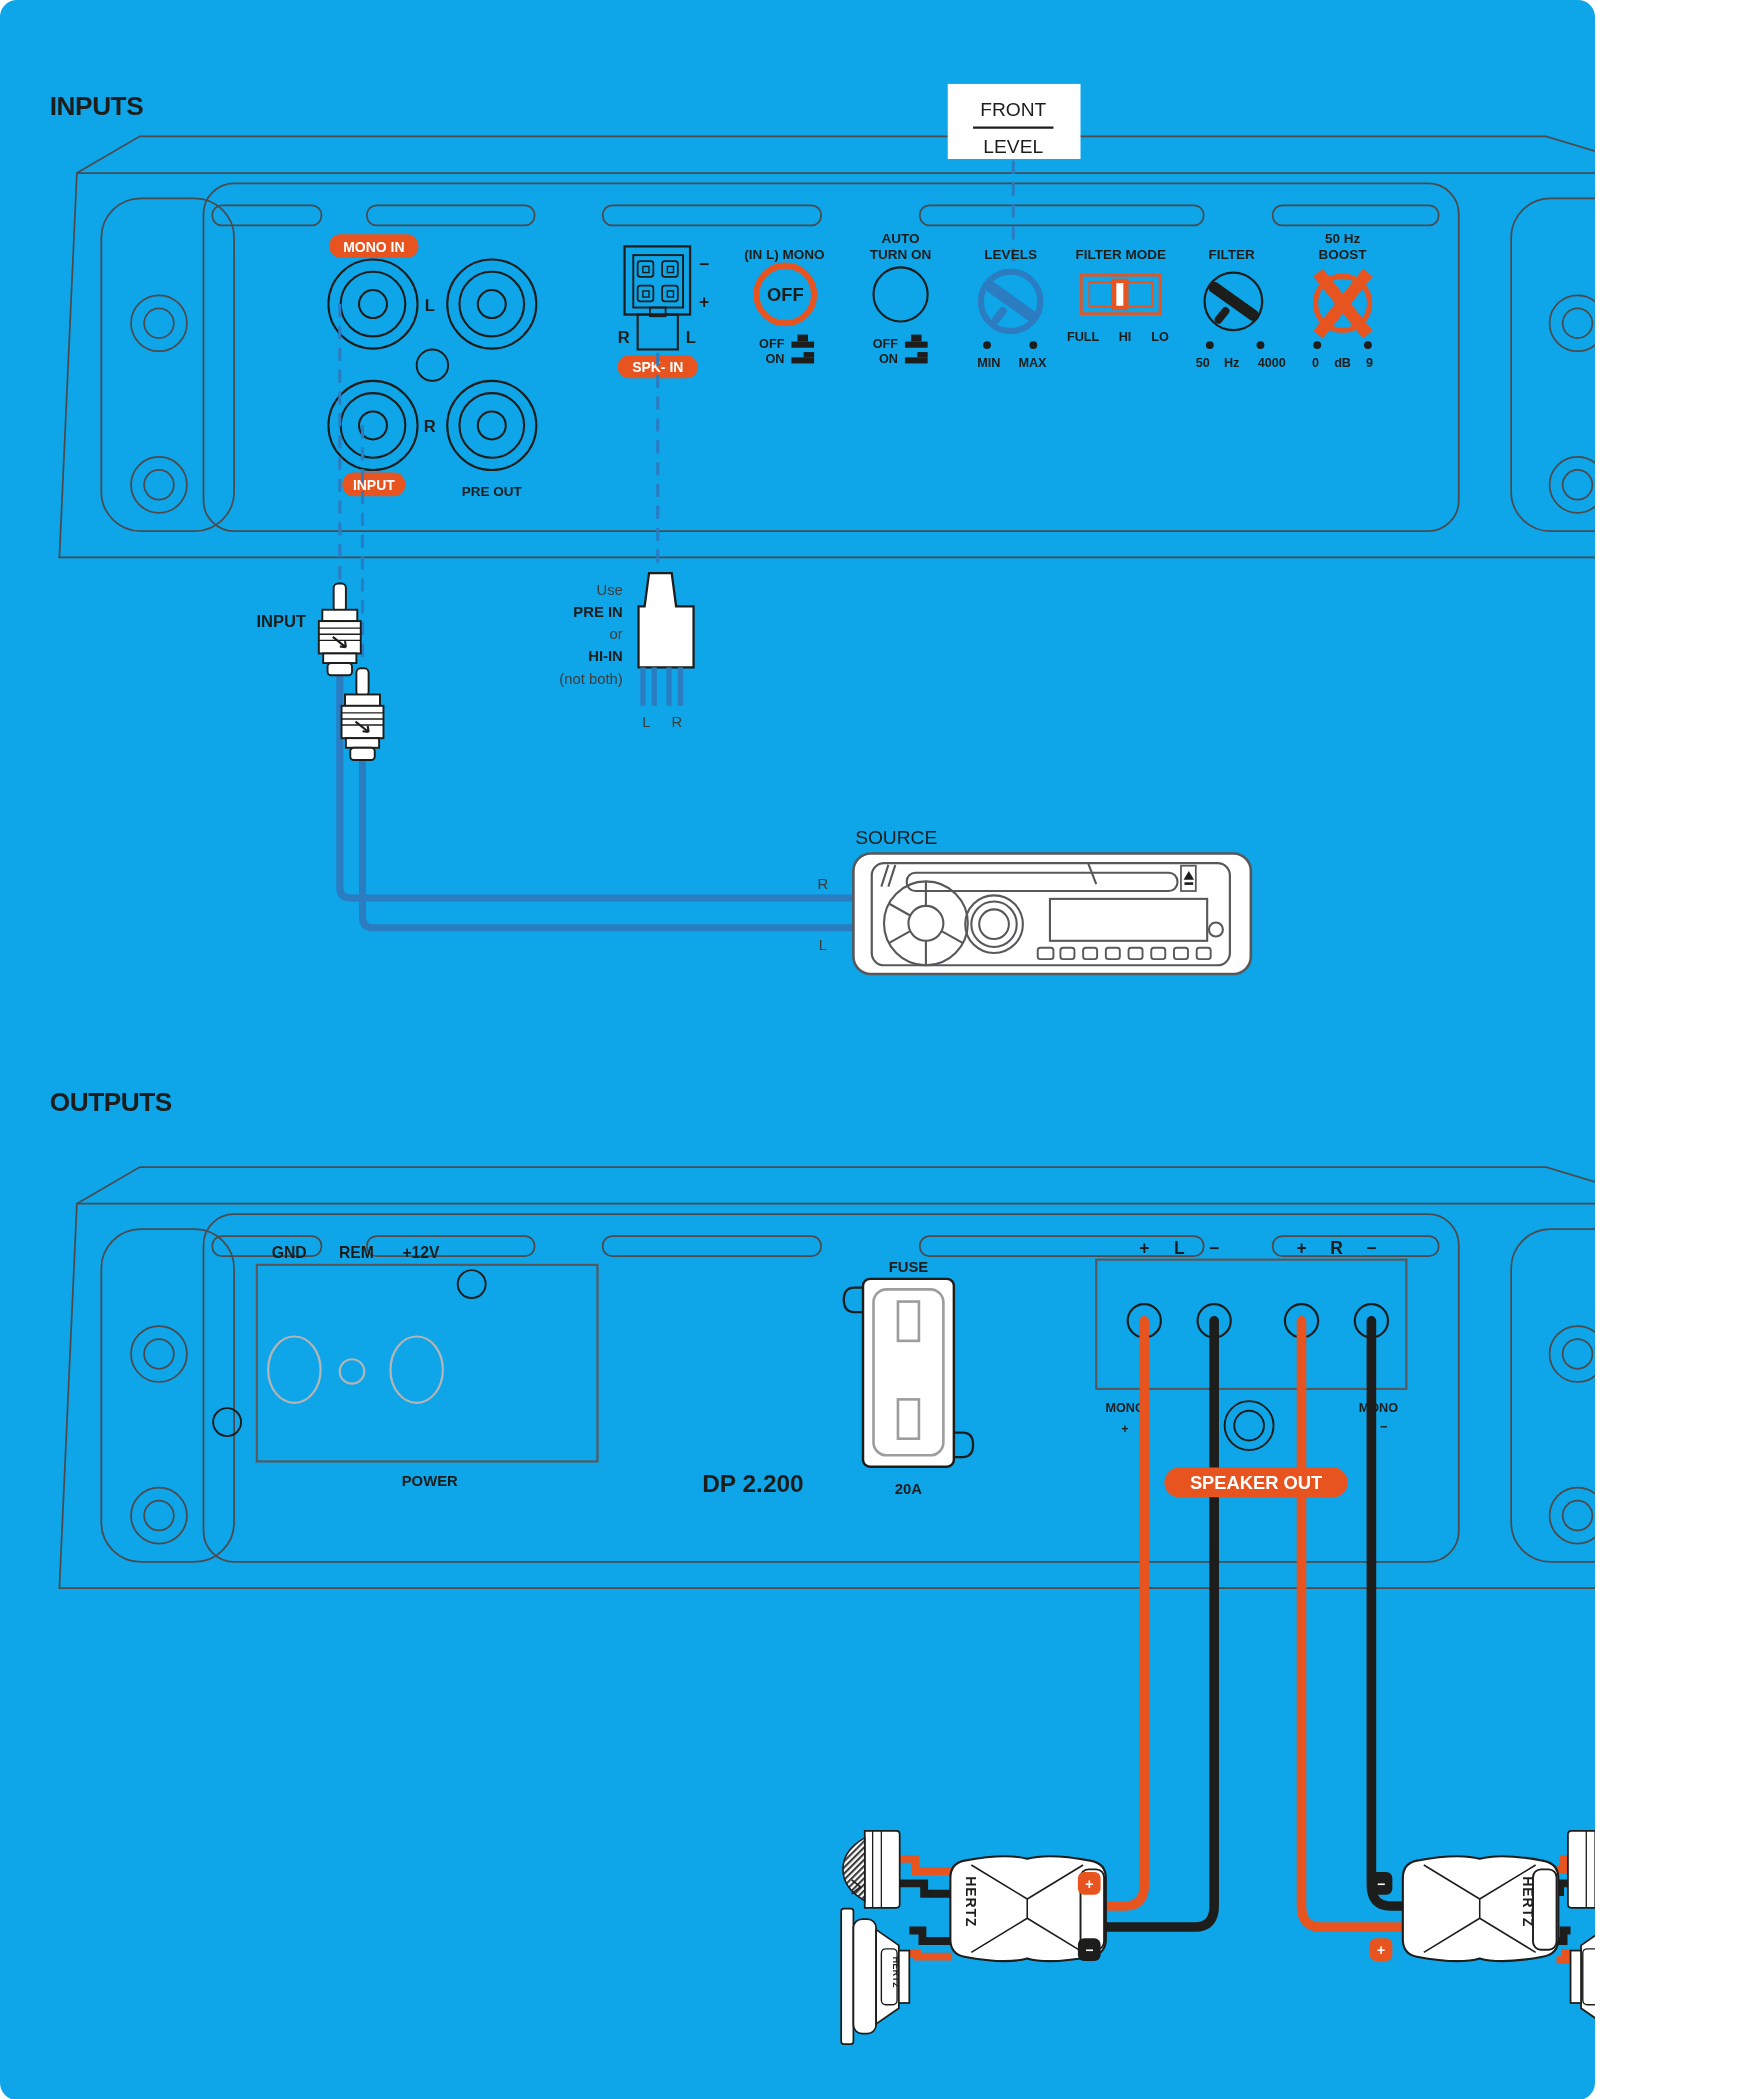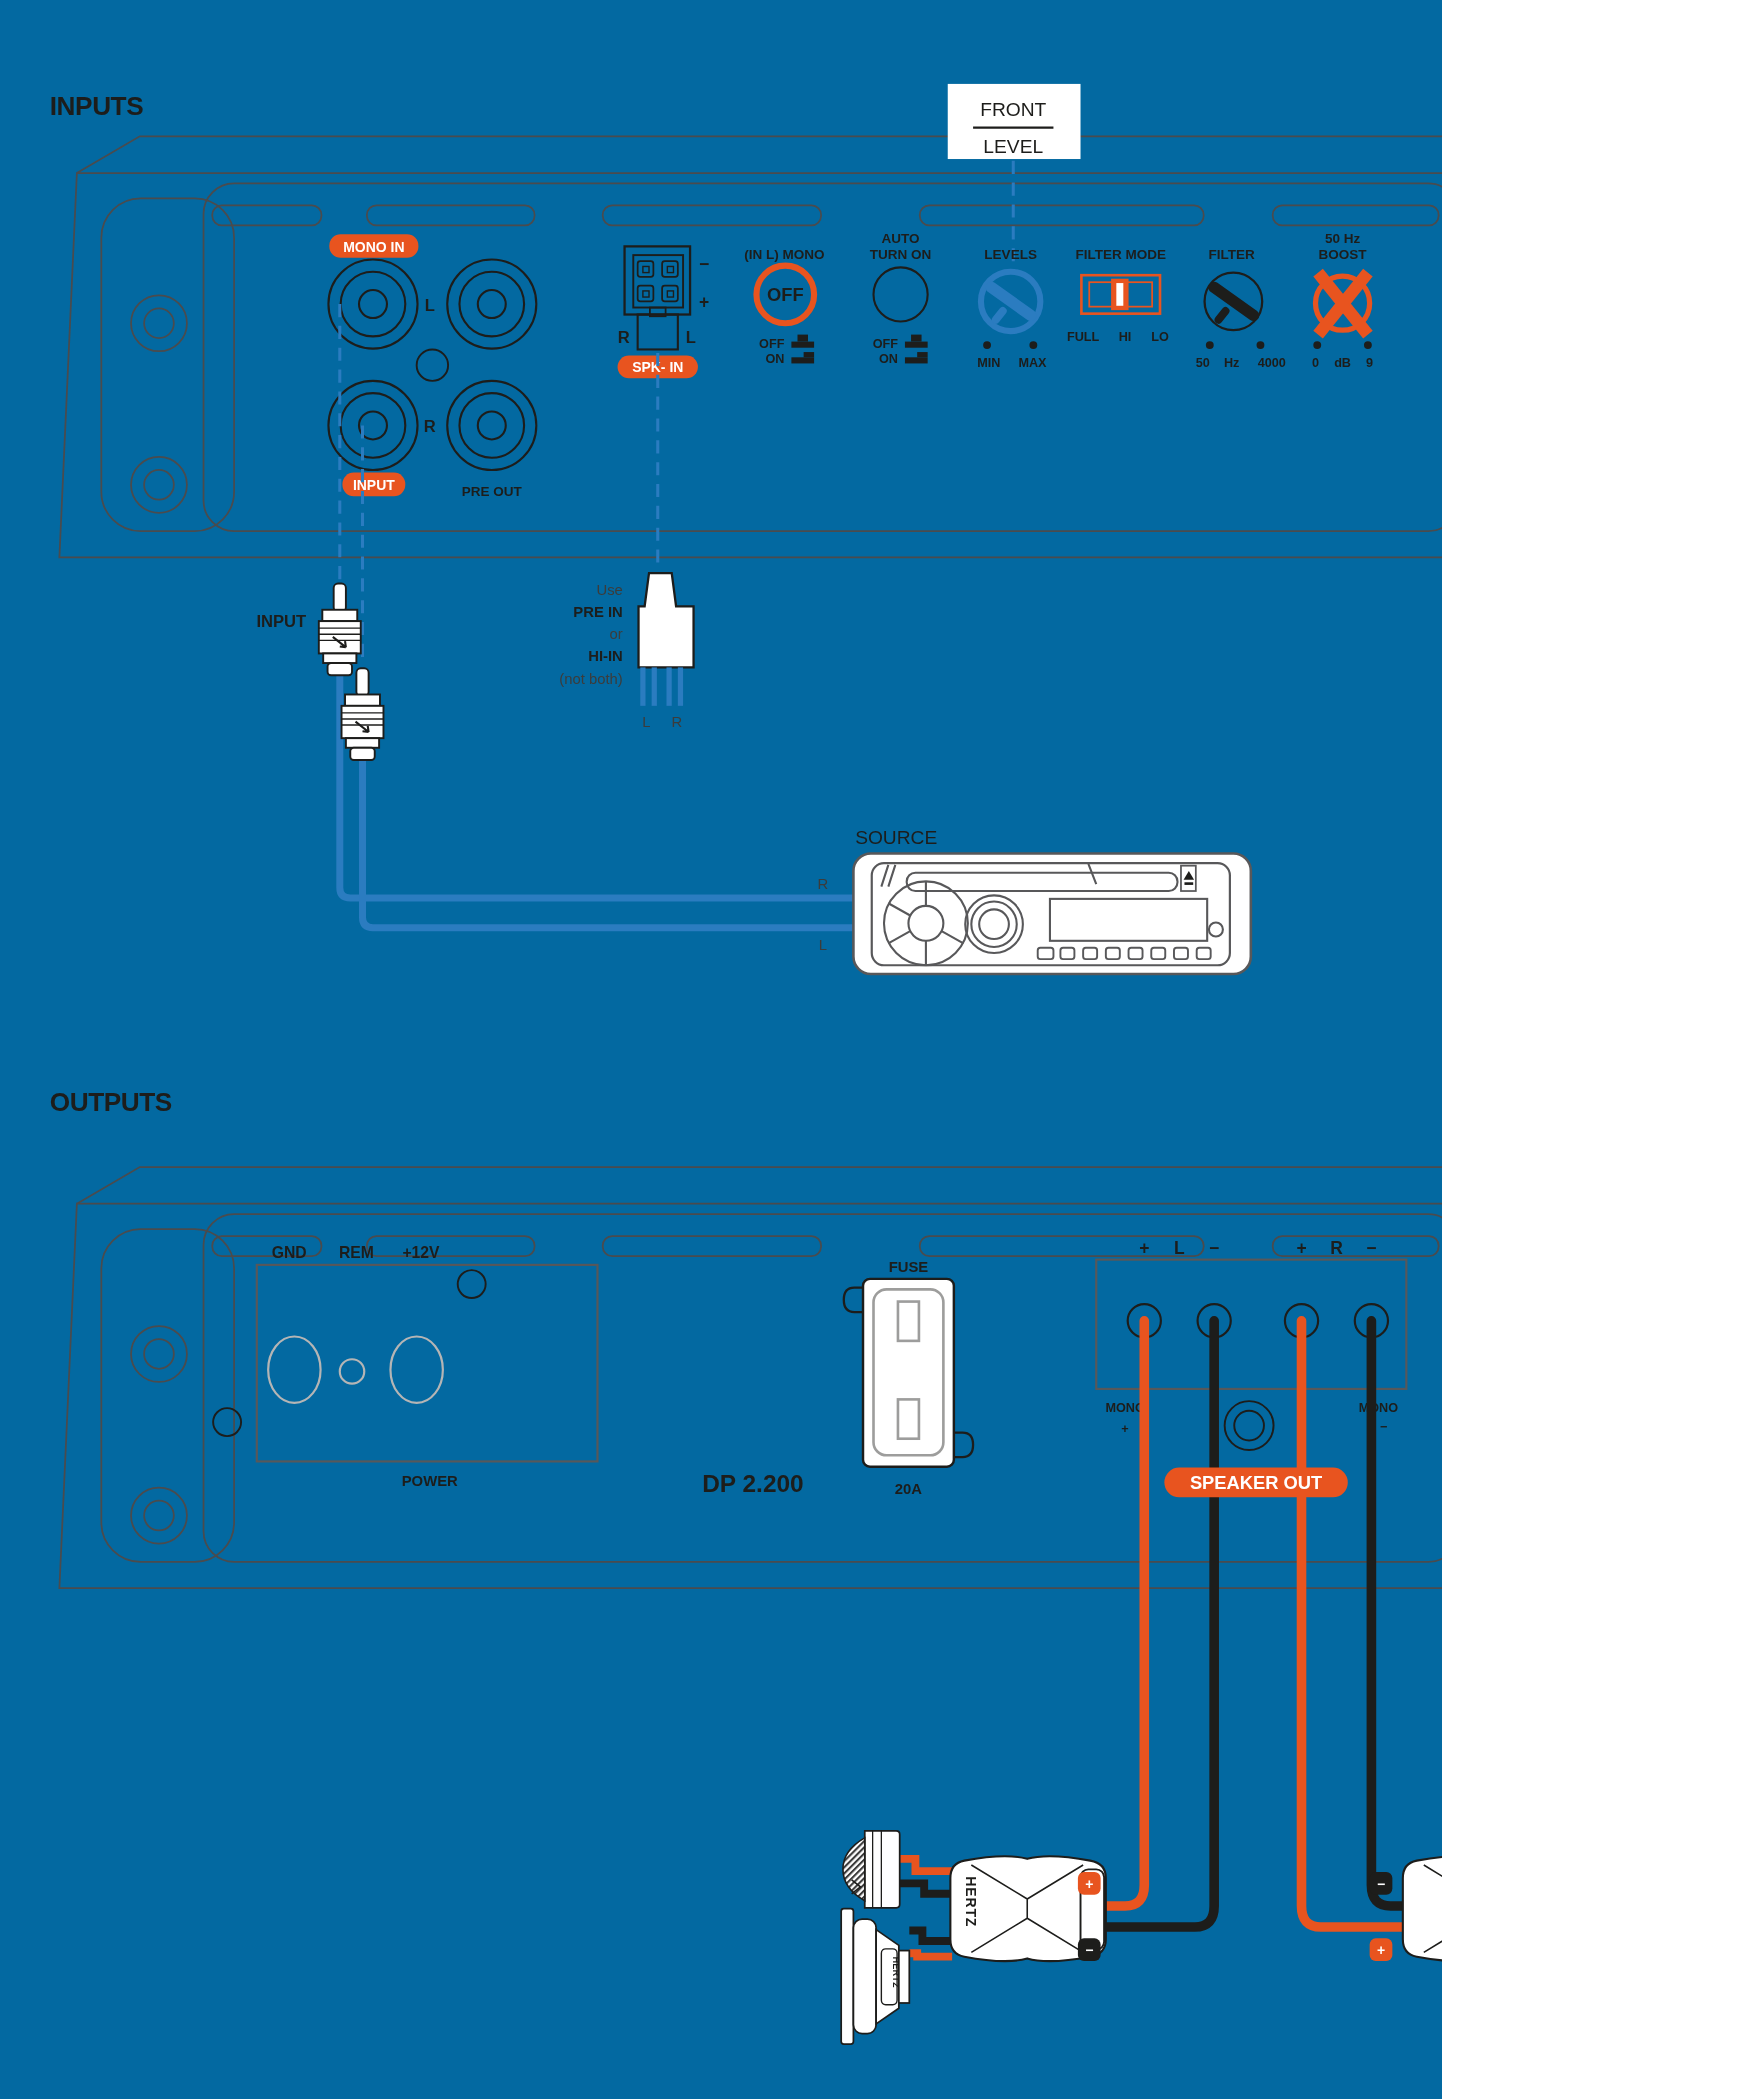--- a/index.html
+++ b/index.html
@@ -1,16 +1,16 @@
 <!DOCTYPE html>
 <html style="font-size:14px"><head>
 <meta charset="utf-8">
 <style>
   html,body{margin:0;padding:0;background:#fff;}
-  .canvas{position:relative;width:1442px;height:2100px;background:#0369a1;overflow:hidden;}
+  .canvas{position:relative;width:1595px;height:2100px;background:#0ea5e9;overflow:hidden;border-radius:17px;}
   svg{display:block;}
   text{font-family:"Liberation Sans","DejaVu Sans",sans-serif;fill:#1d1d1b;}
   .title{font-size:30px;font-weight:bold;letter-spacing:-0.5px;}
   .din{font-size:22px;font-weight:400;}
   .din-mid{text-anchor:middle;}
   .lab{font-size:15.5px;font-weight:bold;text-anchor:middle;}
   .lab-s{font-size:14.5px;font-weight:bold;text-anchor:middle;}
   .lab-e{font-size:14.5px;font-weight:bold;text-anchor:end;}
   .jack{font-size:19px;font-weight:bold;text-anchor:middle;}
   .big{font-size:20px;font-weight:bold;text-anchor:middle;}

